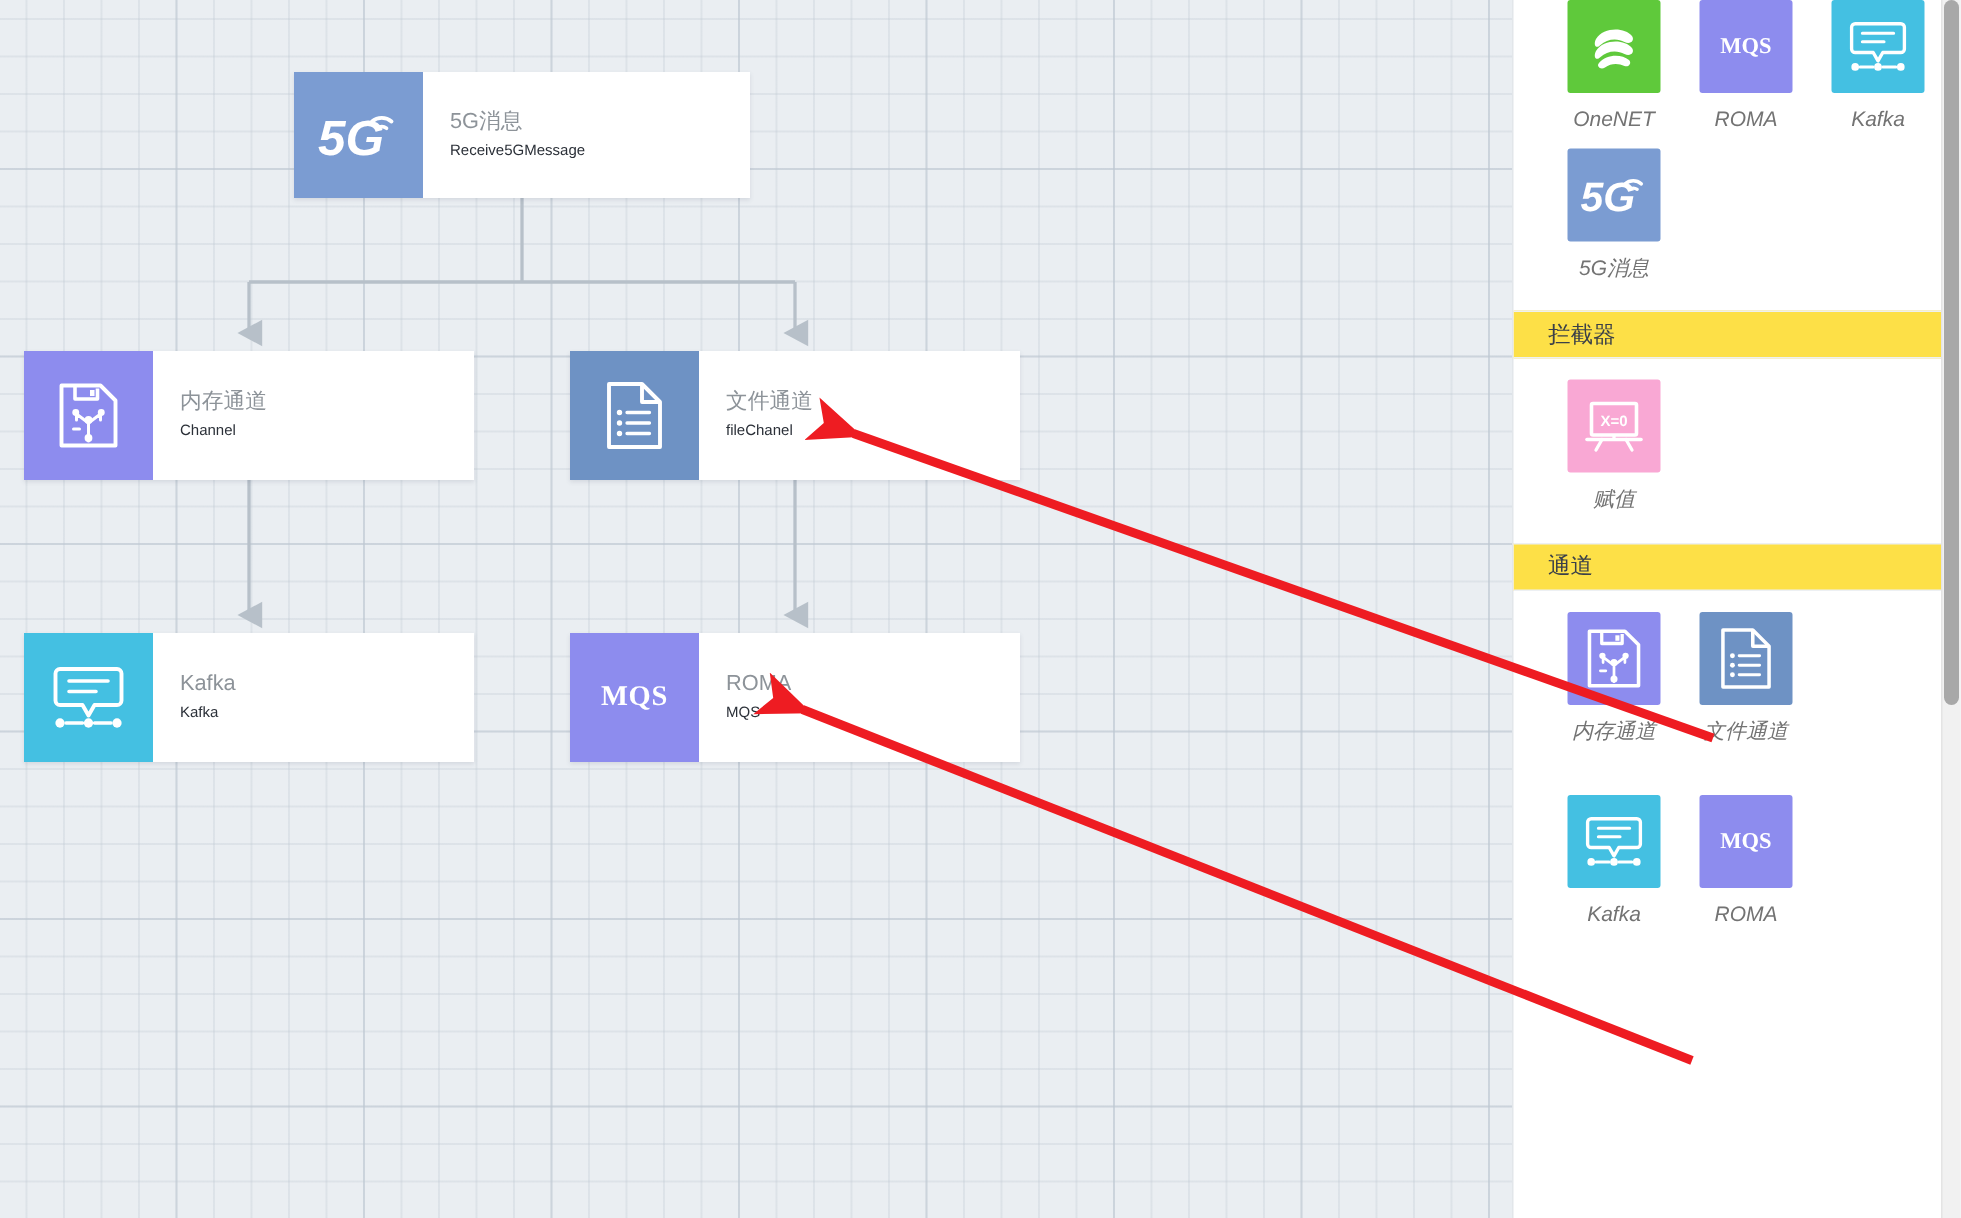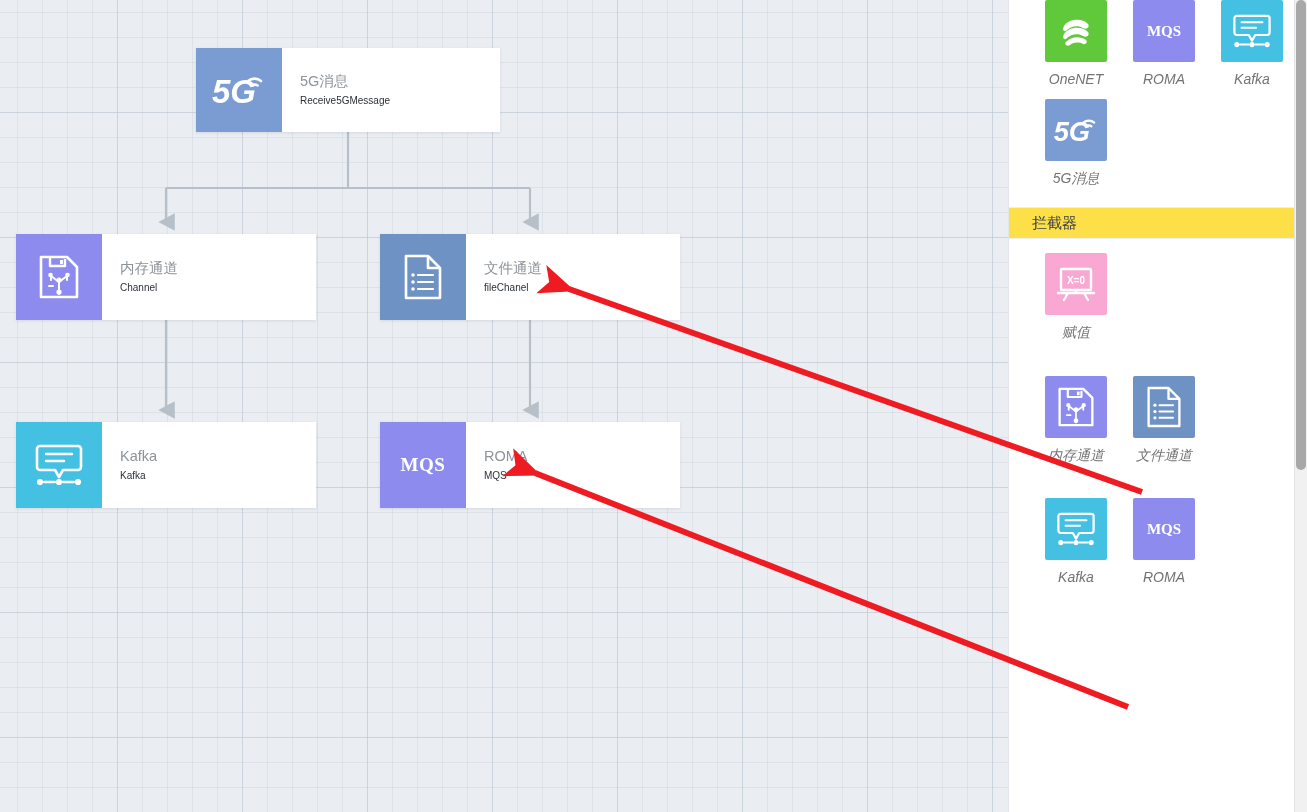--- a/index.html
+++ b/index.html
@@ -257,20 +257,21 @@
             <text x="21" y="19" text-anchor="middle" font-family="'Liberation Sans',sans-serif" font-size="10" font-weight="bold" fill="#fff">X=0</text>
             <path d="M3,28 L39,28" stroke="#fff" stroke-width="2.4" stroke-linecap="round"></path>
             <path d="M13,28 L9,35 M29,28 L33,35" stroke="#fff" stroke-width="2.2" stroke-linecap="round"></path>
             <path d="M21,25 L21,28" stroke="#fff" stroke-width="2.2"></path>
           </svg>
         </div>
         <div class="pal-label">赋值</div>
       </div>
     </div>
 
+    <div class="sec-header">通道</div>
     <div class="pal-grid">
       <div class="pal-item">
         <div class="pal-tile" style="background:#8d8cee;">
           <svg width="40" height="42" viewBox="0 0 44 46">
             <path d="M4,3 L30,3 L40,13 L40,43 L4,43 Z" stroke="#fff" stroke-width="2.6" fill="none" stroke-linejoin="round"></path>
             <path d="M13,3 L13,12 L28,12 L28,5" stroke="#fff" stroke-width="2.4" fill="none" stroke-linejoin="round"></path>
             <rect x="23" y="6" width="3" height="4" fill="#fff"></rect>
             <path d="M22,40 L22,28 M22,28 L14,22 M22,28 L30,22 M14,22 L14,26 M30,22 L30,26 M12,32 L16,32" stroke="#fff" stroke-width="2" fill="none" stroke-linecap="round"></path>
             <circle cx="22" cy="26" r="2.6" fill="#fff"></circle>
             <circle cx="13.5" cy="21" r="2.3" fill="#fff"></circle>

